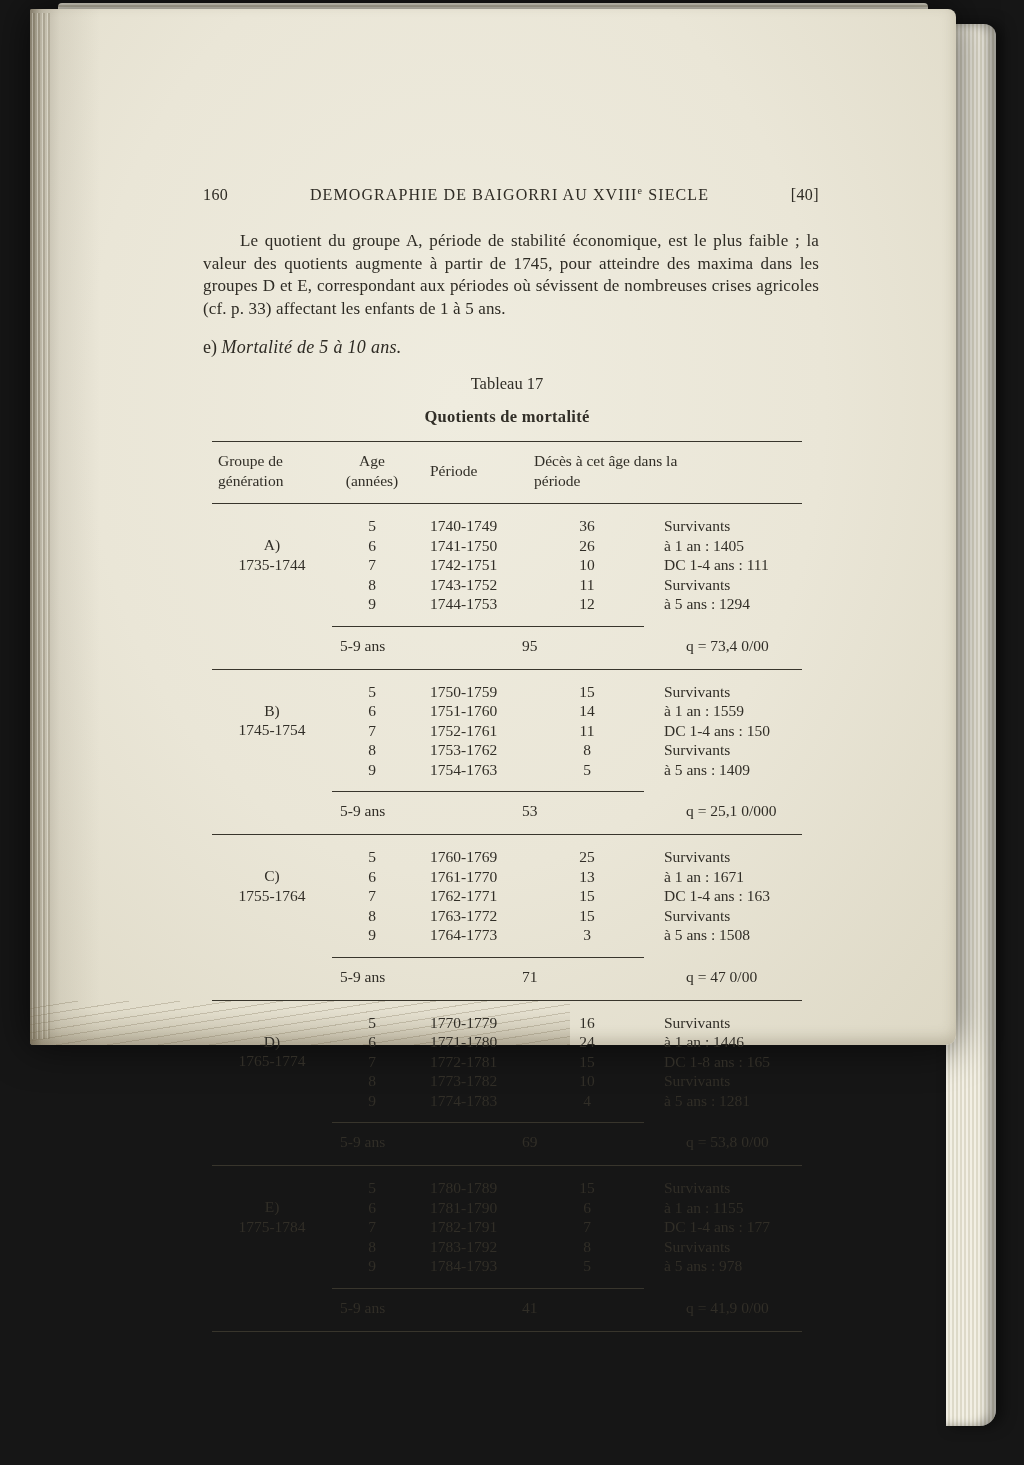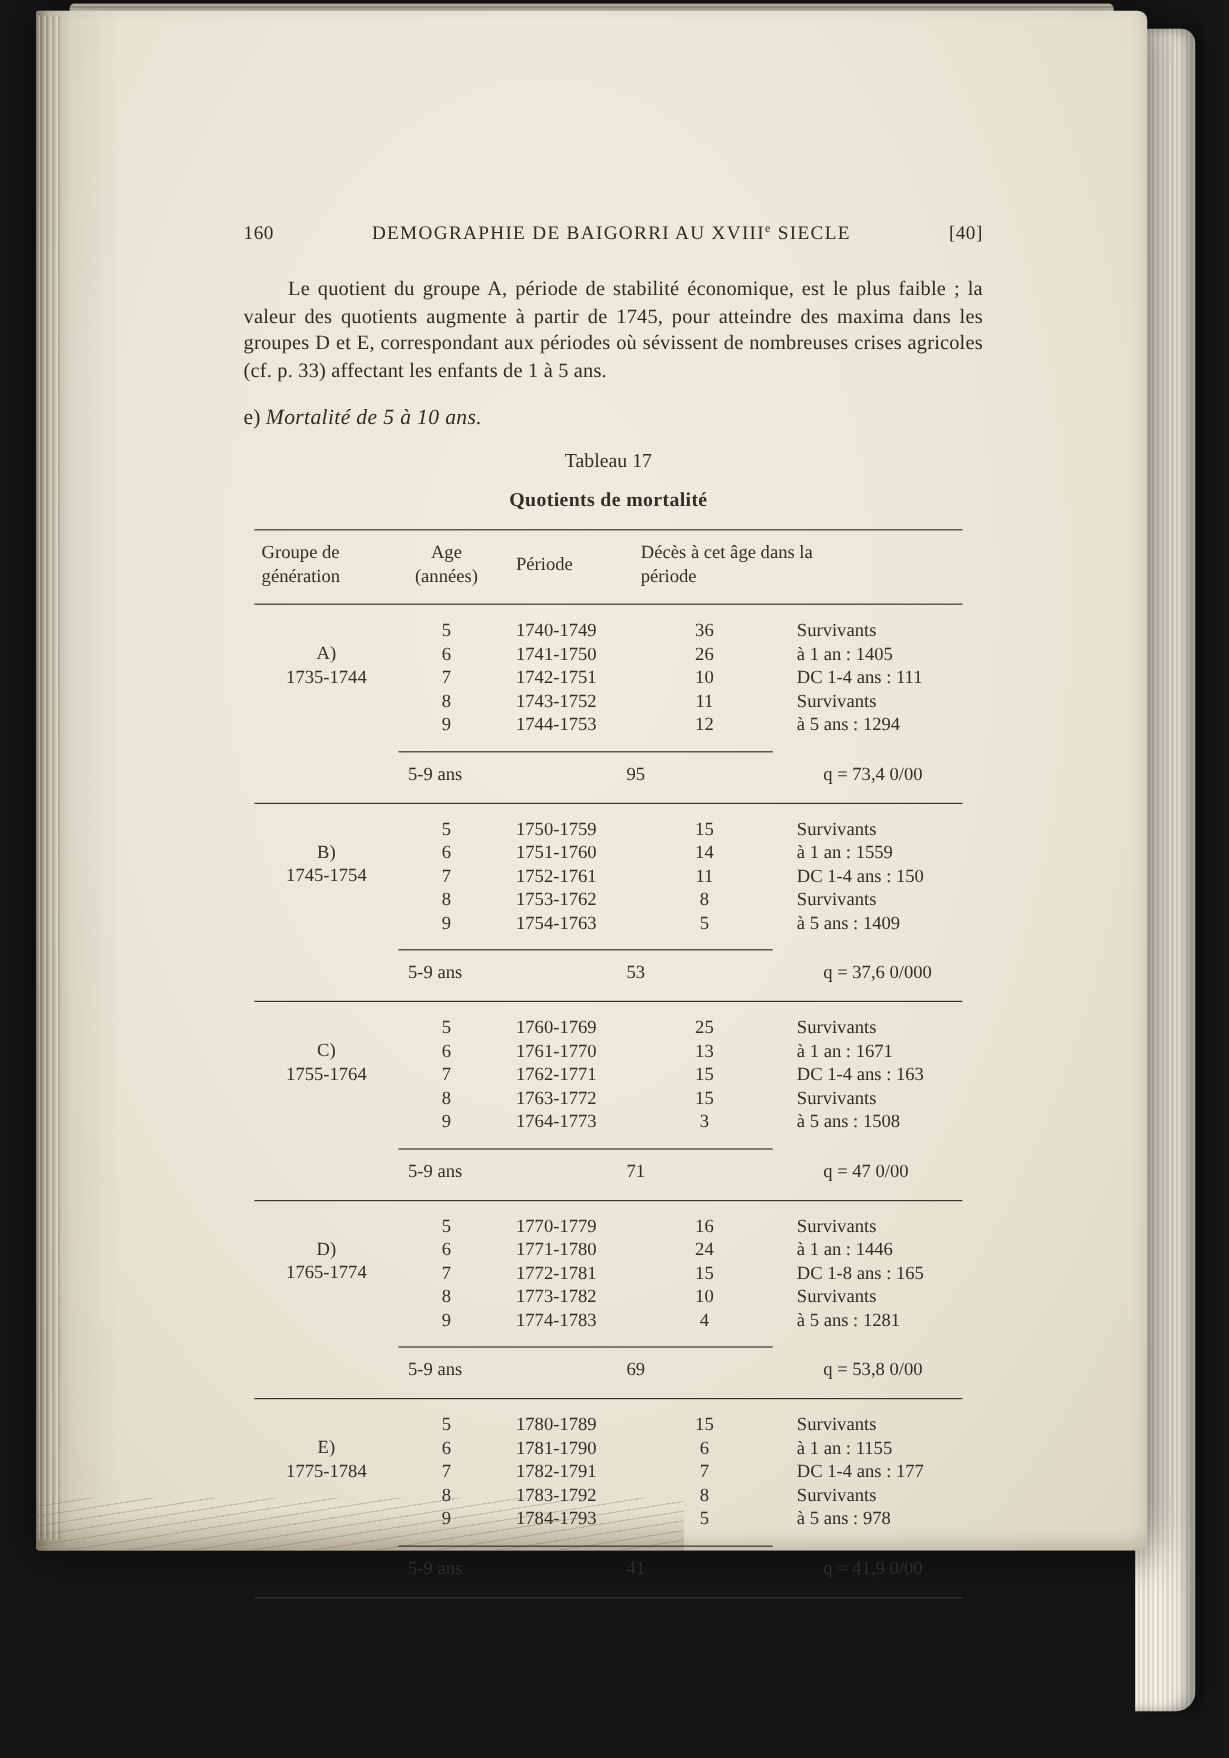--- a/index.html
+++ b/index.html
@@ -14,21 +14,21 @@
     background: repeating-linear-gradient(90deg, #f2efe4 0 2px, #ddd9c8 2px 4px);
     border-radius: 0 12px 16px 0; z-index: 1;
     box-shadow: inset -8px 0 10px rgba(0,0,0,.35), 6px 0 14px rgba(0,0,0,.5);
   }
   .stack-top {
     position: absolute; left: 58px; top: 3px; width: 870px; height: 12px;
     background: repeating-linear-gradient(180deg, #e9e5d5 0 2px, #c9c4b0 2px 4px);
     border-radius: 4px 4px 0 0; z-index: 1;
   }
   .page {
-    position: absolute; left: 30px; top: 9px; width: 926px; height: 1283px; z-index: 2;
+    position: absolute; left: 30px; top: 9px; width: 926px; height: 1036px; z-index: 2;
     background: radial-gradient(ellipse at 46% 38%, #efecdf 0%, #eae6d7 52%, #ddd8c5 100%);
     border-radius: 2px 8px 10px 3px;
     box-shadow: 0 0 40px rgba(0,0,0,.65), inset 0 -6px 14px rgba(90,80,55,.25);
   }
   .spine-shade {
     position: absolute; left: 0; top: 0; width: 70px; height: 100%;
     background: linear-gradient(90deg, rgba(55,45,28,.50) 0, rgba(55,45,28,.22) 12px, rgba(55,45,28,.08) 30px, rgba(55,45,28,0) 70px);
     border-radius: 2px 0 0 3px; pointer-events: none;
   }
   .spine-lines {
@@ -185,21 +185,21 @@
                 <div class="c age">9</div>
                 <div class="c per">1754-1763</div>
                 <div class="c dec">5</div>
                 <div class="c note">à 5 ans : 1409</div>
               </div>
               <div class="subrule"></div>
               <div class="g-total">
                 <div class="c t-empty"></div>
                 <div class="c t-label">5-9 ans</div>
                 <div class="c t-val">53</div>
-                <div class="c t-q">q = 37,6 0/000</div>
+                <div class="c t-q">q = 25,1 0/000</div>
               </div>
             </div>
             <div class="group">
               <div class="g-grid">
                 <div class="g-label">
                   <div>C)</div>
                   <div>1755-1764</div>
                 </div>
                 <div class="c age">5</div>
                 <div class="c per">1760-1769</div>

